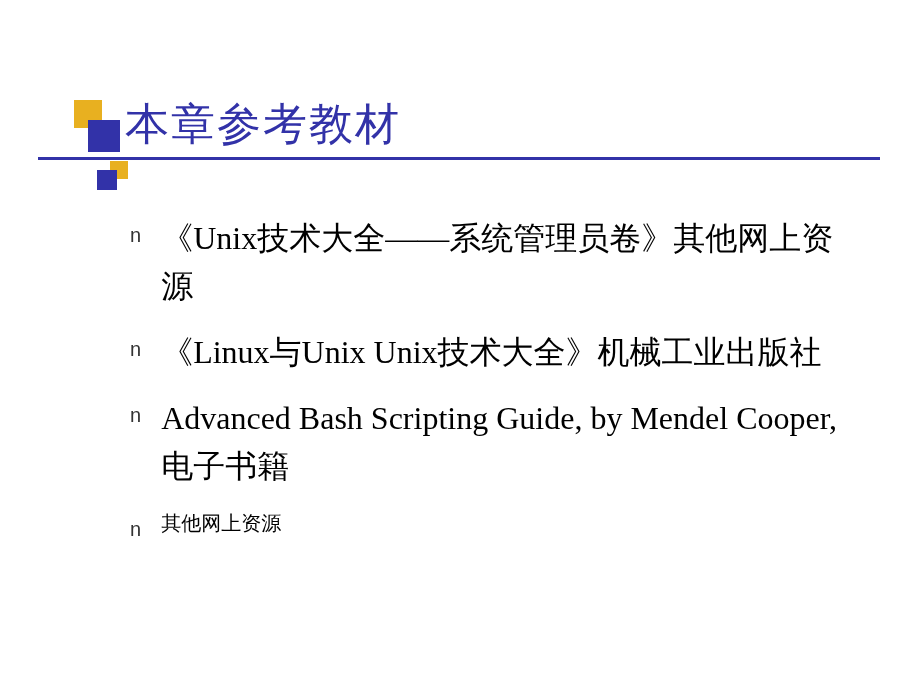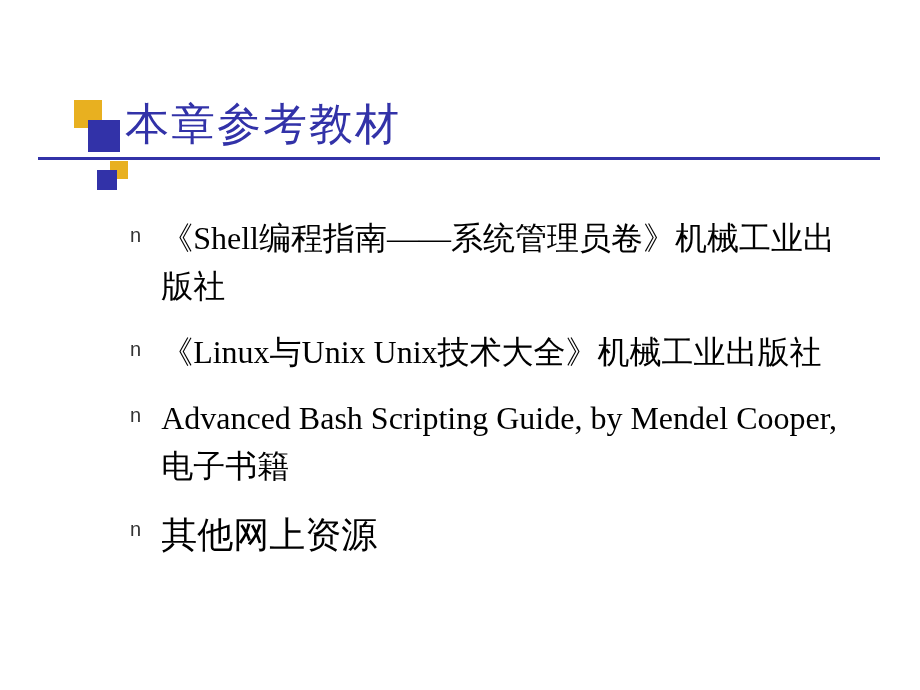--- a/index.html
+++ b/index.html
@@ -98,40 +98,40 @@
     }
     
     .bullet-text {
       font-size: 32px;
       color: #000;
       line-height: 1.5;
       font-family: Verdana, "SimSun", serif;
     }
     
     .bullet-text-last {
-      font-size: 36px;
+      font-size: 20px;
       text-align: right;
     }
   </style>
 </head>
 <body>
 
 <div class="title-section">
   <div class="square-yellow-top"></div>
   <div class="square-blue-top"></div>
   <h1 class="title">本章参考教材</h1>
   <div class="title-underline"></div>
   <div class="square-yellow-bottom"></div>
   <div class="square-blue-bottom"></div>
 </div>
 
 <div class="content">
   <div class="bullet-item">
     <span class="bullet">n</span>
-    <span class="bullet-text">《Shell编程指南——系统管理员卷》机械工业出版社</span>
+    <span class="bullet-text">《Unix技术大全——系统管理员卷》其他网上资源</span>
   </div>
   <div class="bullet-item">
     <span class="bullet">n</span>
     <span class="bullet-text">《Linux与Unix Unix技术大全》机械工业出版社</span>
   </div>
   <div class="bullet-item">
     <span class="bullet">n</span>
     <span class="bullet-text">Advanced Bash Scripting Guide, by Mendel Cooper, 电子书籍</span>
   </div>
   <div class="bullet-item">

